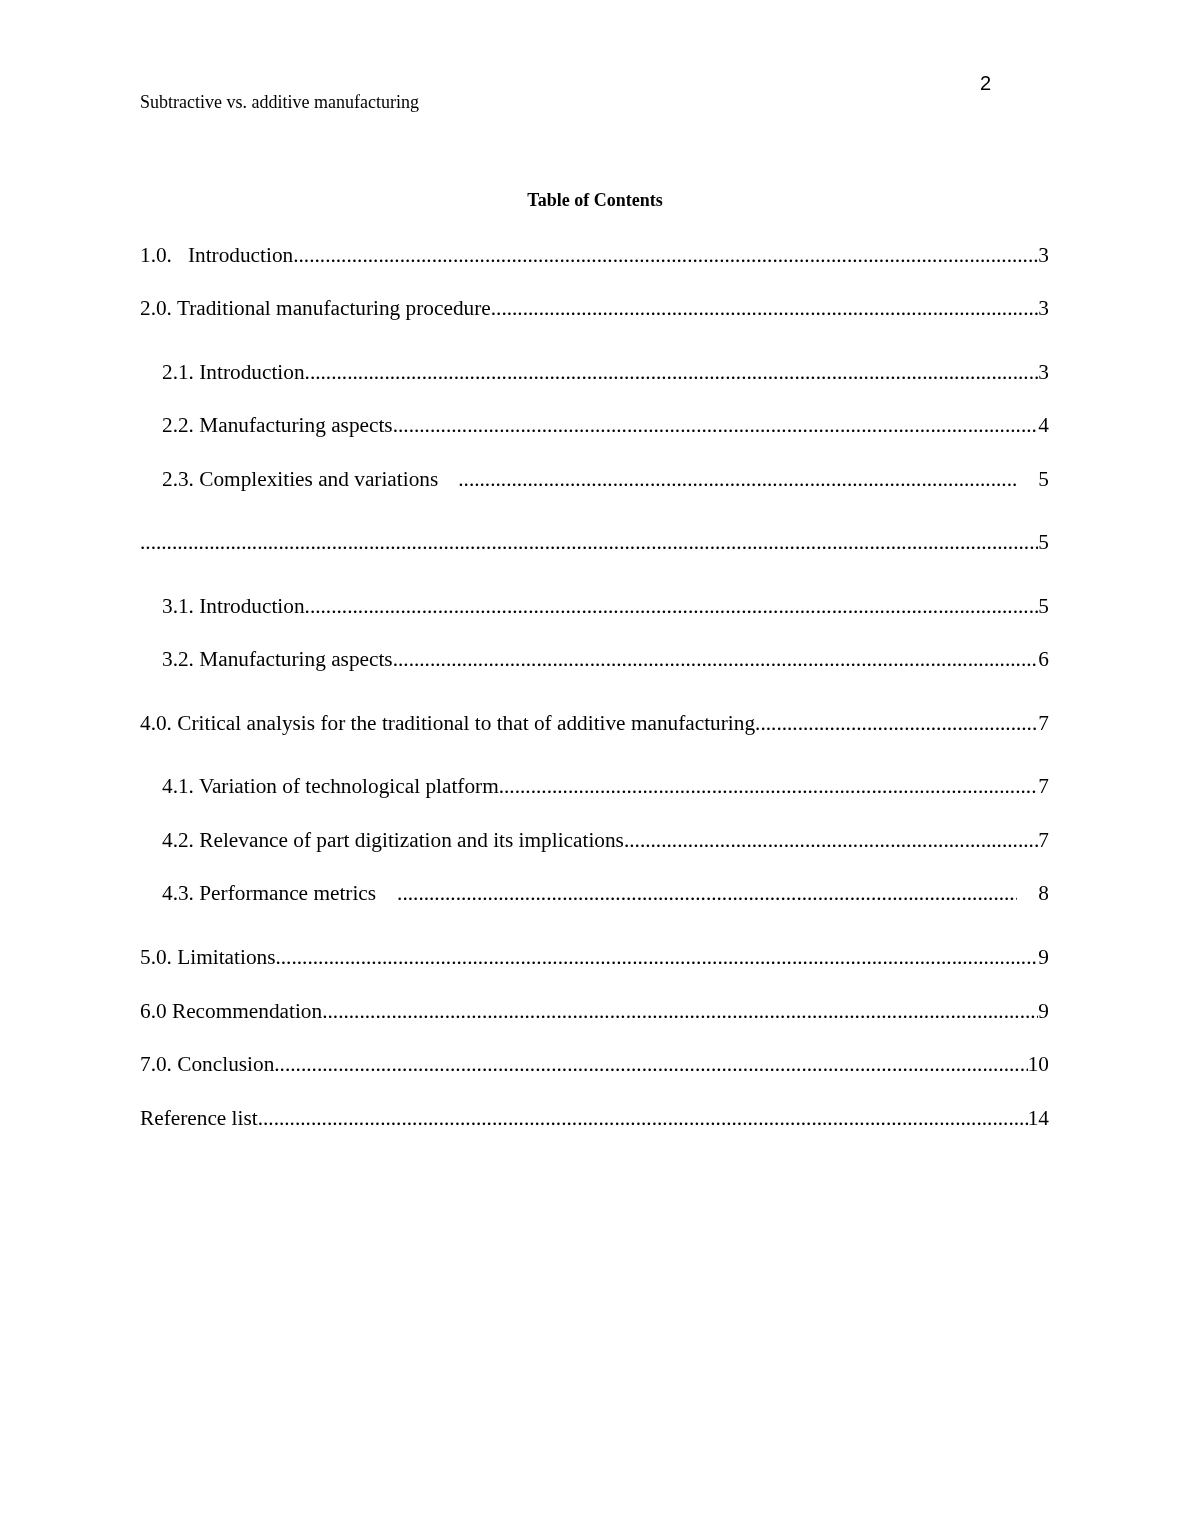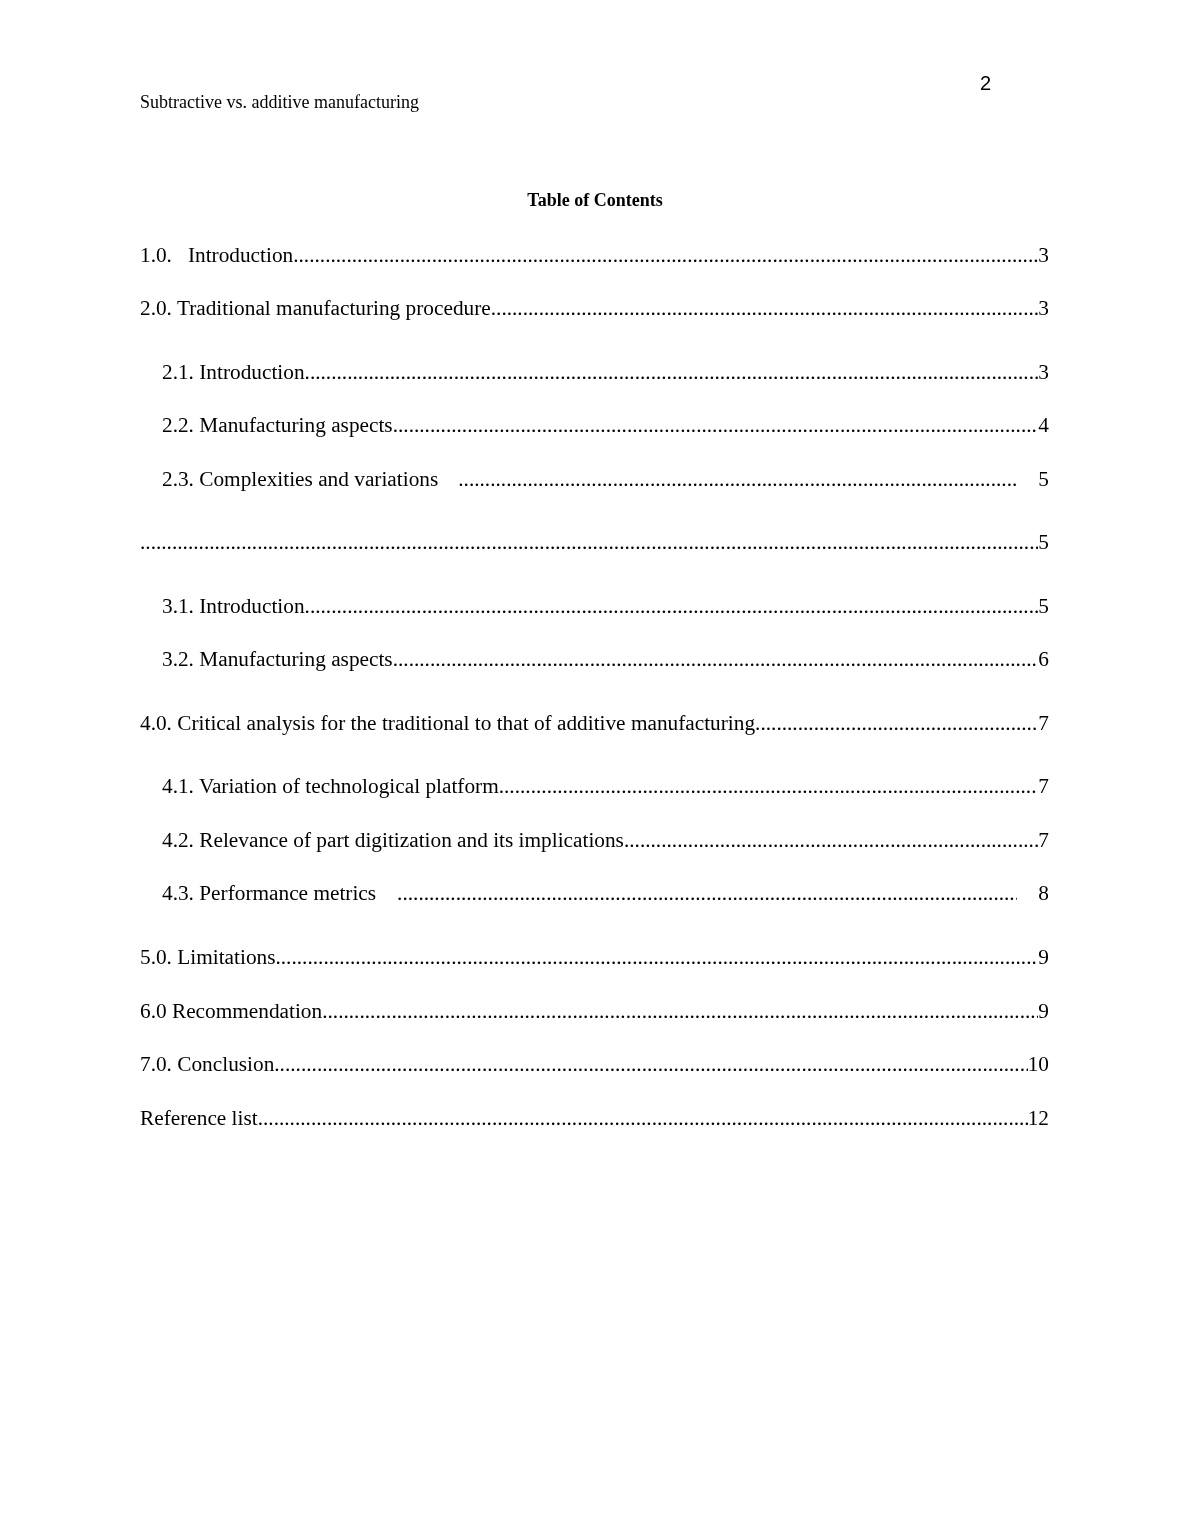--- a/index.html
+++ b/index.html
@@ -152,15 +152,15 @@
       <span class="toc-page">9</span>
   </div>
   <div class="toc-row" style="top:1050px;">
     <span class="toc-label">7.0. Conclusion</span>
       <span class="toc-leader"></span>
       <span class="toc-page">10</span>
   </div>
   <div class="toc-row" style="top:1104px;">
     <span class="toc-label">Reference list</span>
       <span class="toc-leader"></span>
-      <span class="toc-page">12</span>
+      <span class="toc-page">14</span>
   </div>
 </div>
 
 </body></html>

